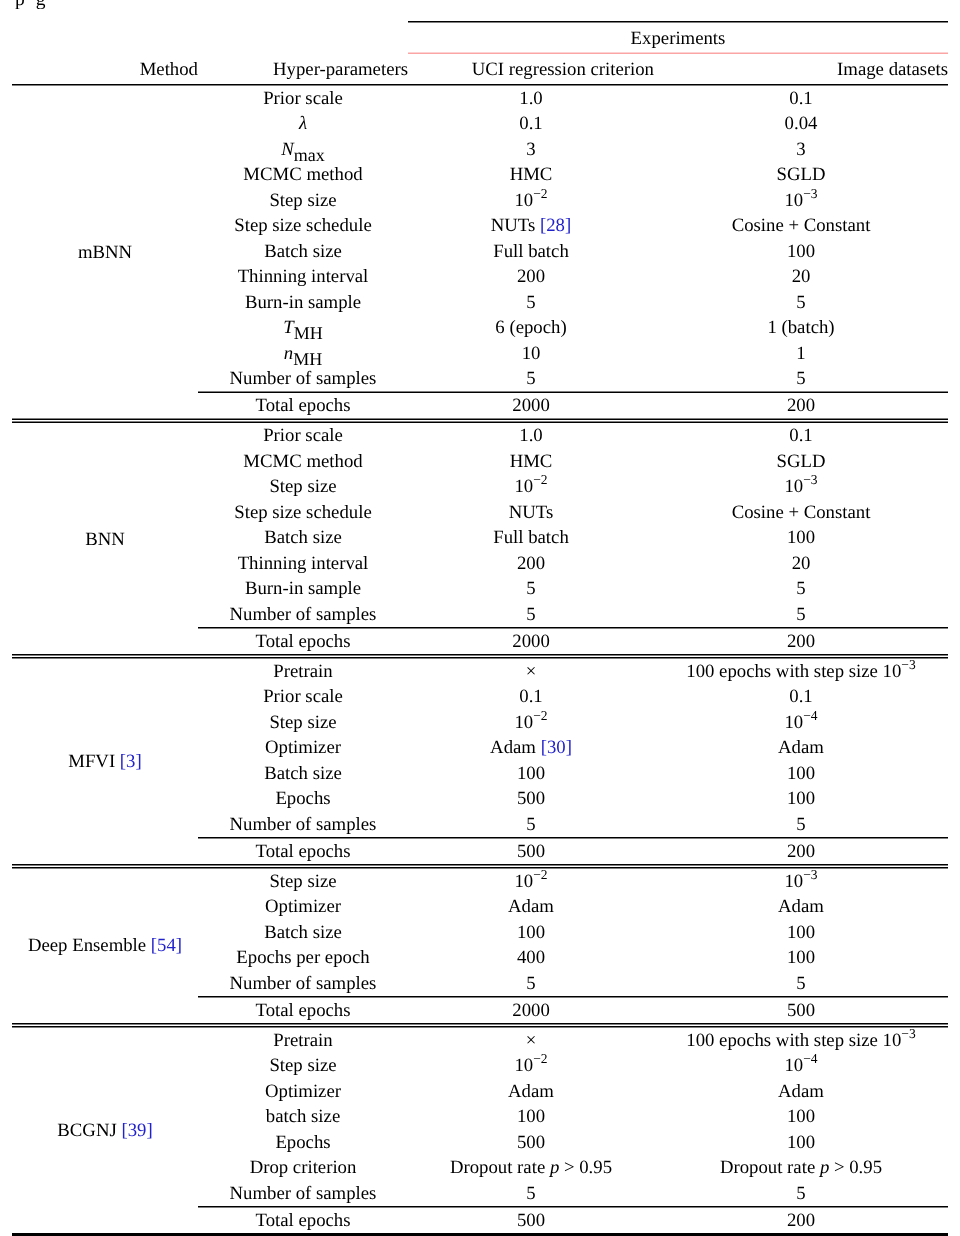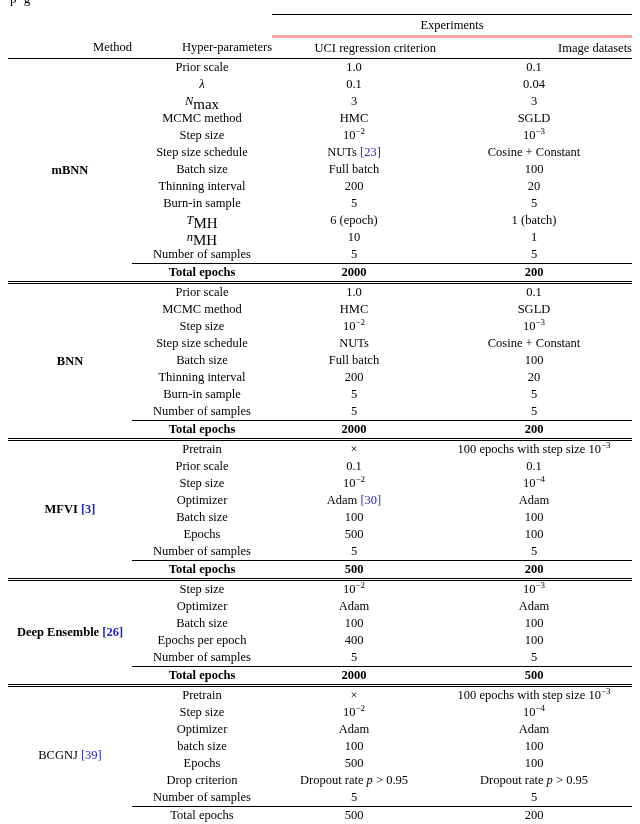--- a/index.html
+++ b/index.html
@@ -17,28 +17,28 @@
     position:absolute;top:14px;left:8px;width:624px;
     border-collapse:collapse;table-layout:fixed;
     font-size:12.5px;
   }
   td{
     padding:0;text-align:center;vertical-align:middle;
     height:17px;line-height:17px;font-weight:normal;
     overflow:hidden;white-space:nowrap;
   }
   tr.exp-row td{height:20px;line-height:20px;}
-  td.exp-cell{border-top:1px solid #000;border-bottom:3px solid #fca5a5;}
+  td.exp-cell{border-top:1px solid #000;border-bottom:1px solid #fca5a5;}
   tr.colhead td{height:20px;line-height:20px;border-bottom:1px solid #000;text-align:right;}
   td.total-cell{border-top:1px solid #000;}
-  .sec-end{border-bottom:3px double #000;font-weight:bold;}
+  .sec-end{border-bottom:3px double #000;}
   .sec-end-last{border-bottom:2px solid #000;}
   td.method-cell{vertical-align:middle;}
   sup{font-size:9px;line-height:0;vertical-align:super;}
-  sub{font-size:15px;line-height:0;vertical-align:sub;margin-top:29px;}
+  sub{font-size:12px;line-height:0;vertical-align:sub;margin-top:29px;}
   .cite{color:var(--cite,#2222cc);cursor:pointer;}
 </style>
 </head>
 <body>
 
 <div class="caption-frag">
   <span>p g</span>
 </div>
 
 <table class="paper-table">
@@ -82,21 +82,21 @@
         <td>HMC</td>
         <td>SGLD</td>
       </tr>
       <tr>
         <td>Step size</td>
         <td>10<sup>−2</sup></td>
         <td>10<sup>−3</sup></td>
       </tr>
       <tr>
         <td>Step size schedule</td>
-        <td>NUTs <span class="cite">[23]</span></td>
+        <td>NUTs <span class="cite">[28]</span></td>
         <td>Cosine + Constant</td>
       </tr>
       <tr>
         <td>Batch size</td>
         <td>Full batch</td>
         <td>100</td>
       </tr>
       <tr>
         <td>Thinning interval</td>
         <td>200</td>
@@ -208,21 +208,21 @@
         <td>Number of samples</td>
         <td>5</td>
         <td>5</td>
       </tr>
       <tr>
         <td class="total-cell sec-end">Total epochs</td>
         <td class="total-cell sec-end">500</td>
         <td class="total-cell sec-end">200</td>
       </tr>
       <tr>
-        <td rowspan="6" class="method-cell sec-end">Deep Ensemble <span class="cite">[26]</span></td>
+        <td rowspan="6" class="method-cell sec-end">Deep Ensemble <span class="cite">[54]</span></td>
         <td>Step size</td>
         <td>10<sup>−2</sup></td>
         <td>10<sup>−3</sup></td>
       </tr>
       <tr>
         <td>Optimizer</td>
         <td>Adam</td>
         <td>Adam</td>
       </tr>
       <tr>

